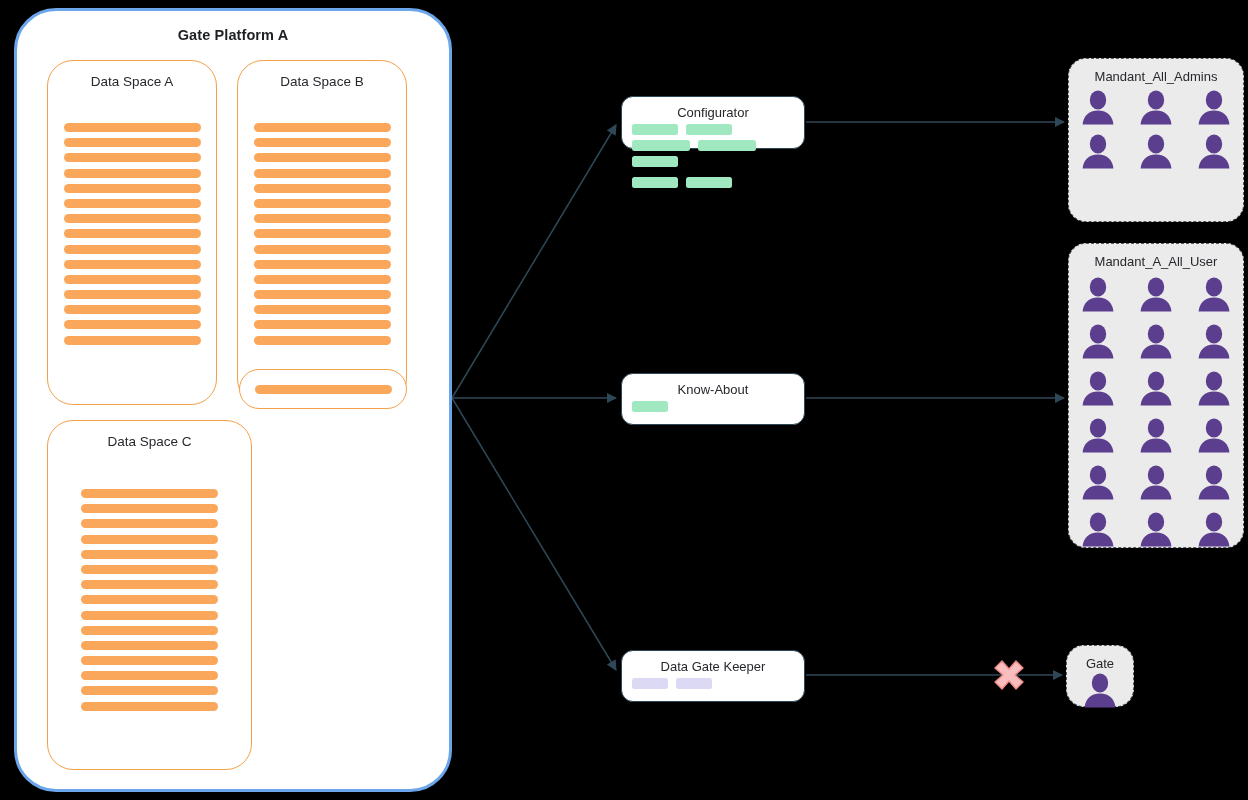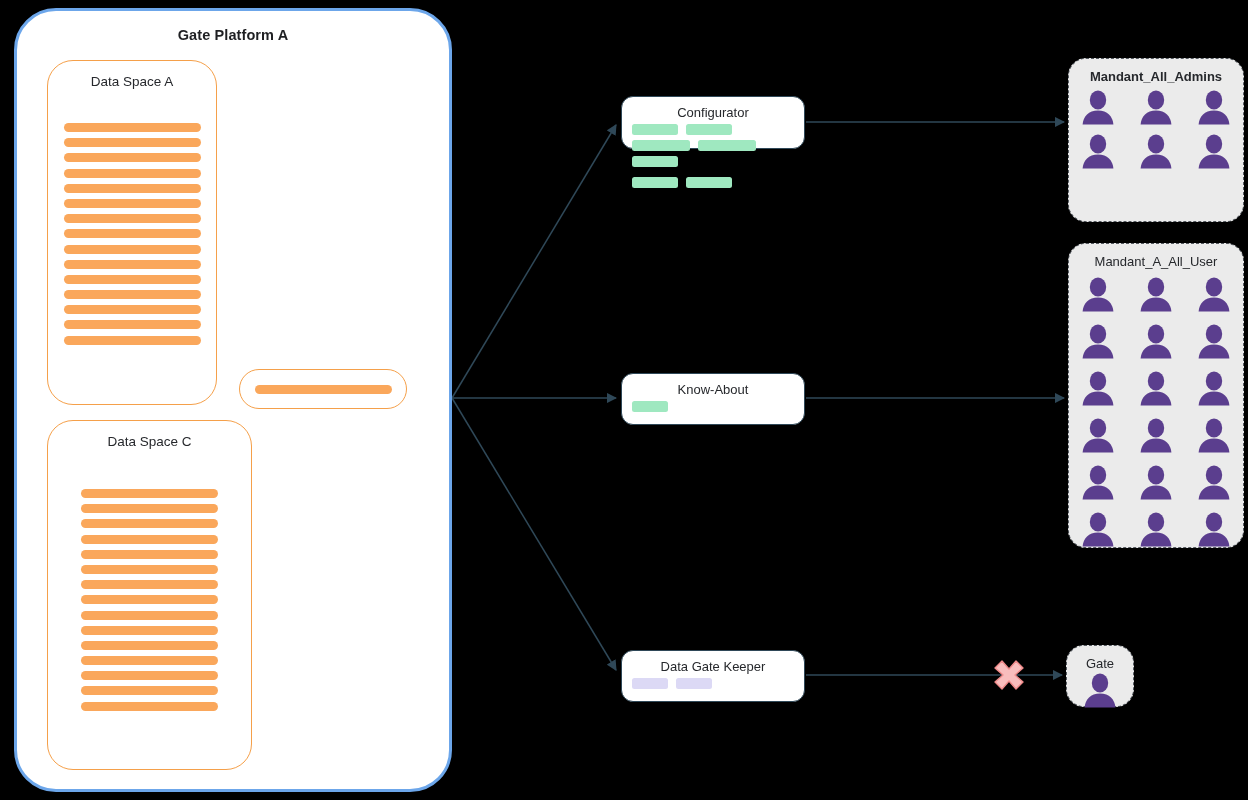--- a/index.html
+++ b/index.html
@@ -201,20 +201,40 @@
         <div class="bar" style="background: rgb(250, 167, 91);"></div>
         <div class="bar" style="background: rgb(250, 167, 91);"></div>
         <div class="bar" style="background: rgb(250, 167, 91);"></div>
         <div class="bar" style="background: rgb(250, 167, 91);"></div>
         <div class="bar" style="background: rgb(250, 167, 91);"></div>
         <div class="bar" style="background: rgb(250, 167, 91);"></div>
         <div class="bar" style="background: rgb(250, 167, 91);"></div>
       </div>
   </div>
 
+  <div class="dataspace" style="left:237px; top:60px; width:170px; height:345px;">
+    <div class="ds-title">Data Space B</div>
+    <div class="bars" id="bars-b" style="top:62px;">
+        <div class="bar" style="background: rgb(250, 167, 91);"></div>
+        <div class="bar" style="background: rgb(250, 167, 91);"></div>
+        <div class="bar" style="background: rgb(250, 167, 91);"></div>
+        <div class="bar" style="background: rgb(250, 167, 91);"></div>
+        <div class="bar" style="background: rgb(250, 167, 91);"></div>
+        <div class="bar" style="background: rgb(250, 167, 91);"></div>
+        <div class="bar" style="background: rgb(250, 167, 91);"></div>
+        <div class="bar" style="background: rgb(250, 167, 91);"></div>
+        <div class="bar" style="background: rgb(250, 167, 91);"></div>
+        <div class="bar" style="background: rgb(250, 167, 91);"></div>
+        <div class="bar" style="background: rgb(250, 167, 91);"></div>
+        <div class="bar" style="background: rgb(250, 167, 91);"></div>
+        <div class="bar" style="background: rgb(250, 167, 91);"></div>
+        <div class="bar" style="background: rgb(250, 167, 91);"></div>
+        <div class="bar" style="background: rgb(250, 167, 91);"></div>
+      </div>
+  </div>
 
   <div class="highlight-pill" style="left:239px; top:369px; width:168px; height:40px;">
     <div class="bar" style="background: rgb(250, 167, 91);"></div>
   </div>
 
   <div class="dataspace" style="left:47px; top:420px; width:205px; height:350px;">
     <div class="ds-title">Data Space C</div>
     <div class="bars" id="bars-c" style="top:68px;">
         <div class="bar" style="background: rgb(250, 167, 91);"></div>
         <div class="bar" style="background: rgb(250, 167, 91);"></div>
@@ -260,21 +280,21 @@
 
   <div class="node" style="left:621px; top:650px; width:184px; height:52px;">
     <div class="node-title">Data Gate Keeper</div>
     <div class="chips" id="chips-2">
         <div class="chip purple" style="width: 36px; background: rgb(220, 217, 245);"></div>
         <div class="chip purple" style="width: 36px; background: rgb(220, 217, 245);"></div>
         <div style="flex-basis: 100%; height: 0px;"></div>
       </div>
   </div>
 
-  <div class="group" style="left: 1068px; top: 58px; width: 176px; height: 164px; background: rgb(235, 235, 235); font-weight: bold;">
+  <div class="group" style="left: 1068px; top: 58px; width: 176px; height: 164px; background: rgb(235, 235, 235);">
     <div class="group-title">Mandant_All_Admins</div>
     <div class="people" id="people-0" style="top:30px; grid-template-columns:repeat(3,1fr); row-gap:6px;">
         <svg width="36" height="38" viewBox="0 0 36 38" class="person">
           <ellipse cx="18" cy="11" rx="8.2" ry="9.4" fill="#5B3E8E"></ellipse>
           <path d="M18 21.5 C8.6 21.5 3.2 27.5 2.6 35.5 L33.4 35.5 C32.8 27.5 27.4 21.5 18 21.5 Z" fill="#5B3E8E"></path>
         </svg>
         <svg width="36" height="38" viewBox="0 0 36 38" class="person">
           <ellipse cx="18" cy="11" rx="8.2" ry="9.4" fill="#5B3E8E"></ellipse>
           <path d="M18 21.5 C8.6 21.5 3.2 27.5 2.6 35.5 L33.4 35.5 C32.8 27.5 27.4 21.5 18 21.5 Z" fill="#5B3E8E"></path>
         </svg>

